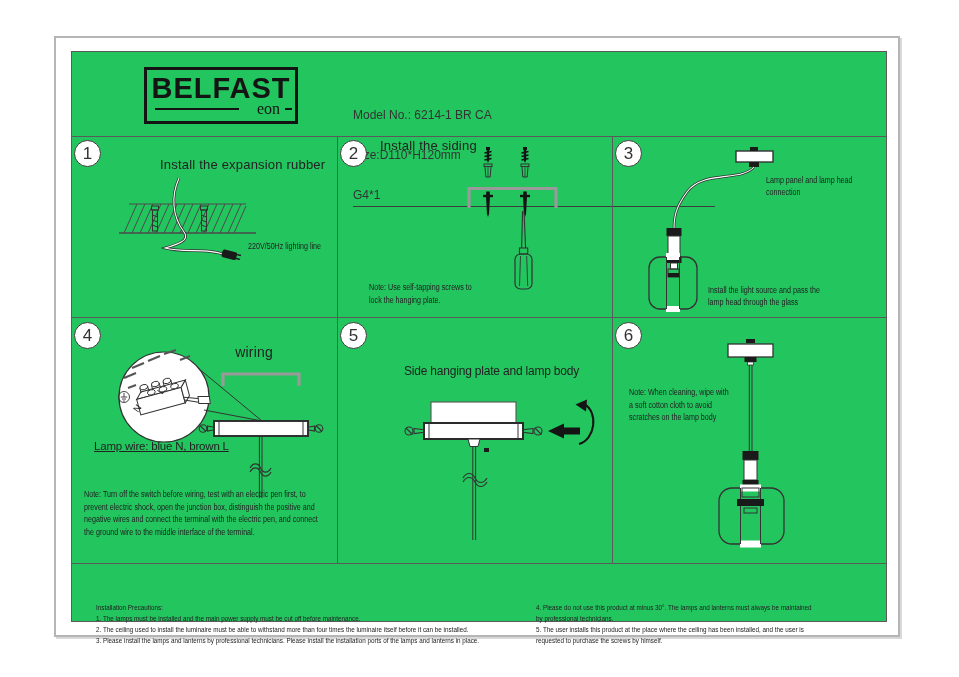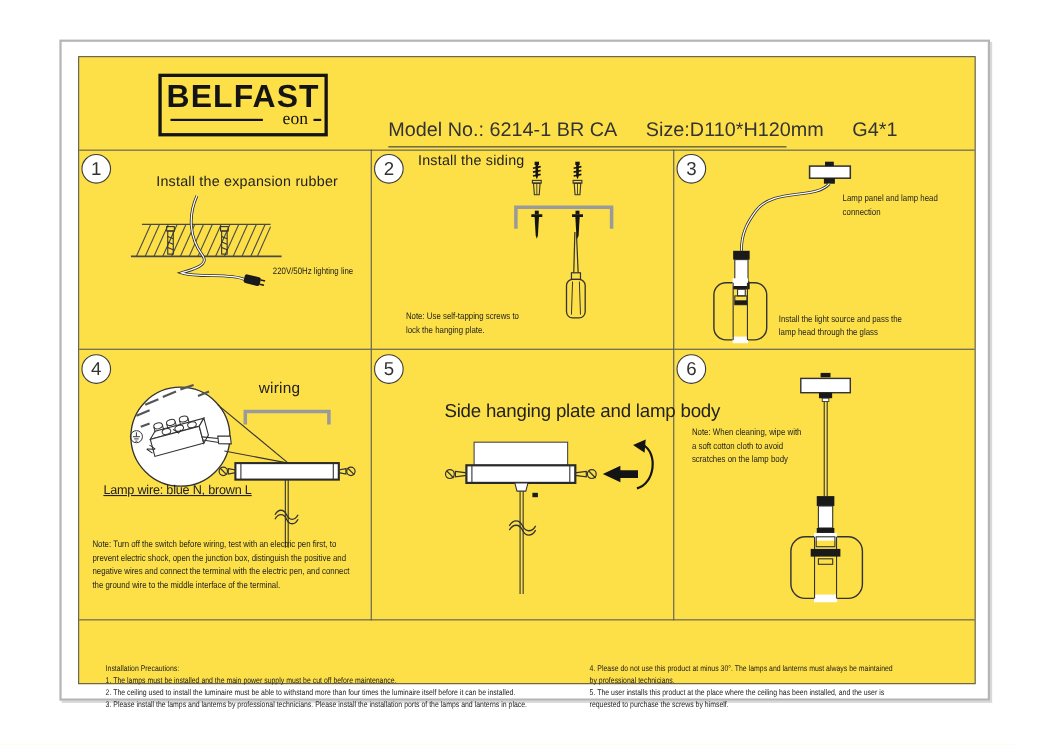--- a/index.html
+++ b/index.html
@@ -2,34 +2,34 @@
 <html><head>
 <meta charset="utf-8">
 <style>
   html,body{margin:0;padding:0;background:#ffffff;}
   body{width:959px;height:677px;position:relative;overflow:hidden;
        font-family:"Liberation Sans","DejaVu Sans",sans-serif;color:#2e2e2e;}
   .abs{position:absolute;}
   #outer-border{left:54px;top:36px;width:846px;height:601px;border:2px solid #b5b5b5;
                 box-shadow:2px 2px 0 #d9d9d9;box-sizing:border-box;background:#fff;}
   #frame{left:71px;top:51px;width:814px;height:569px;border:1px solid #5a5a5a;
-         box-sizing:content-box;background:#fde047;}
+         box-sizing:content-box;background:#22c55e;}
   
   #logo-box{left:72px;top:15px;width:154px;height:57px;border:3px solid #141414;
             box-sizing:border-box;text-align:center;}
   #logo-brand{font-size:29px;font-weight:bold;letter-spacing:1px;color:#141414;line-height:34px;margin-top:1px;}
   #logo-subrow{display:flex;align-items:center;justify-content:flex-end;padding:0 3px 1px 8px;margin-top:-4px;}
   .logo-line{height:2px;background:#141414;flex:1;}
   .logo-line.short{flex:0 0 7px;margin-left:3px;}
   #logo-sub{font-family:"Liberation Serif","DejaVu Serif",serif;font-size:16px;color:#141414;
             padding:0 2px;line-height:16px;margin-left:16px;}
   #doc-title{left:273px;top:2px;width:378px;text-align:center;font-size:29px;letter-spacing:2.5px;
              color:#3d3d3d;line-height:42px;white-space:nowrap;}
   #model-row{left:281px;top:56px;width:362px;border-bottom:1.4px solid #3d3d3d;padding-bottom:4px;
-             display:flex;gap:26px;font-size:18px;color:#333;white-space:nowrap;}
+             display:flex;gap:26px;font-size:12px;color:#333;white-space:nowrap;flex-direction:column;}
   
   .cell{position:absolute;box-sizing:border-box;}
   .b-r{border-right:1px solid #5a5a5a;}
   .b-b{border-bottom:1px solid #5a5a5a;}
   #header-sep{left:0;top:84px;width:814px;height:0;border-top:1px solid #5a5a5a;}
   .step-circle{position:absolute;left:2px;top:4px;width:27px;height:27px;border:1.4px solid #3c3c3c;
                border-radius:50%;display:flex;align-items:center;justify-content:center;
                font-size:17px;color:#333;background:#fff;box-sizing:border-box;}
   .panel-title{position:absolute;font-size:13px;letter-spacing:0.2px;color:#222;white-space:nowrap;}
   .small{position:absolute;font-size:8.5px;line-height:12px;color:#222;white-space:nowrap;
@@ -64,21 +64,21 @@
   <div class="abs" id="model-row">
     <span>Model No.:  6214-1 BR CA</span>
     <span>Size:D110*H120mm</span>
     <span>G4*1</span>
   </div>
 
   <div class="abs" id="header-sep"></div>
 
   <div class="cell b-r b-b" style="left:0;top:84px;width:266px;height:182px;">
     <div class="step-circle">1</div>
-    <div class="panel-title" style="left:70px;top:21px;">Install the expansion rubber</div>
+    <div class="panel-title" style="left:88px;top:21px;">Install the expansion rubber</div>
     <svg width="266" height="181" viewBox="0 0 266 181">
       <g stroke="#4a4a4a" stroke-width="1">
         <line x1="57" y1="68" x2="174" y2="68"></line>
         <line x1="47" y1="97" x2="184" y2="97" stroke-width="1.6"></line>
         <line x1="52" y1="97" x2="65" y2="68"></line>
           <line x1="60" y1="97" x2="73" y2="68"></line>
         <line x1="68" y1="97" x2="81" y2="68"></line>
           <line x1="76" y1="97" x2="89" y2="68"></line>
         <line x1="84" y1="97" x2="97" y2="68"></line>
           <line x1="92" y1="97" x2="105" y2="68"></line>
@@ -284,21 +284,21 @@
     <div class="panel-note" style="left:12px;top:170px;">
       <div>Note:  Turn off the switch before wiring, test with an electric pen first, to</div>
       <div>prevent electric shock, open the junction box, distinguish the positive and</div>
       <div>negative wires and connect the terminal with the electric pen, and connect</div>
       <div>the ground wire to the middle interface of the terminal.</div>
     </div>
   </div>
 
   <div class="cell b-r b-b" style="left:266px;top:266px;width:275px;height:246px;">
     <div class="step-circle">5</div>
-    <div class="panel-title" style="left:66px;top:46px;font-size:17px;letter-spacing:-0.2px;">Side hanging plate and lamp body</div>
+    <div class="panel-title" style="left:66px;top:46px;font-size:12px;letter-spacing:-0.2px;">Side hanging plate and lamp body</div>
     <svg width="274" height="245" viewBox="0 0 274 245">
       <rect x="93" y="84" width="85" height="21" fill="#fff" stroke="#555" stroke-width="1.1"></rect>
       <g>
         <rect x="86" y="105" width="99" height="16" fill="#fff" stroke="#2a2a2a" stroke-width="2"></rect>
         <line x1="91" y1="105" x2="91" y2="121" stroke="#333" stroke-width="1"></line>
         <line x1="180" y1="105" x2="180" y2="121" stroke="#333" stroke-width="1"></line>
       </g>
       <g stroke="#333" stroke-width="1.1" fill="none">
         <circle cx="71" cy="113" r="4"></circle>
         <line x1="68" y1="110" x2="74.5" y2="116.5"></line>

